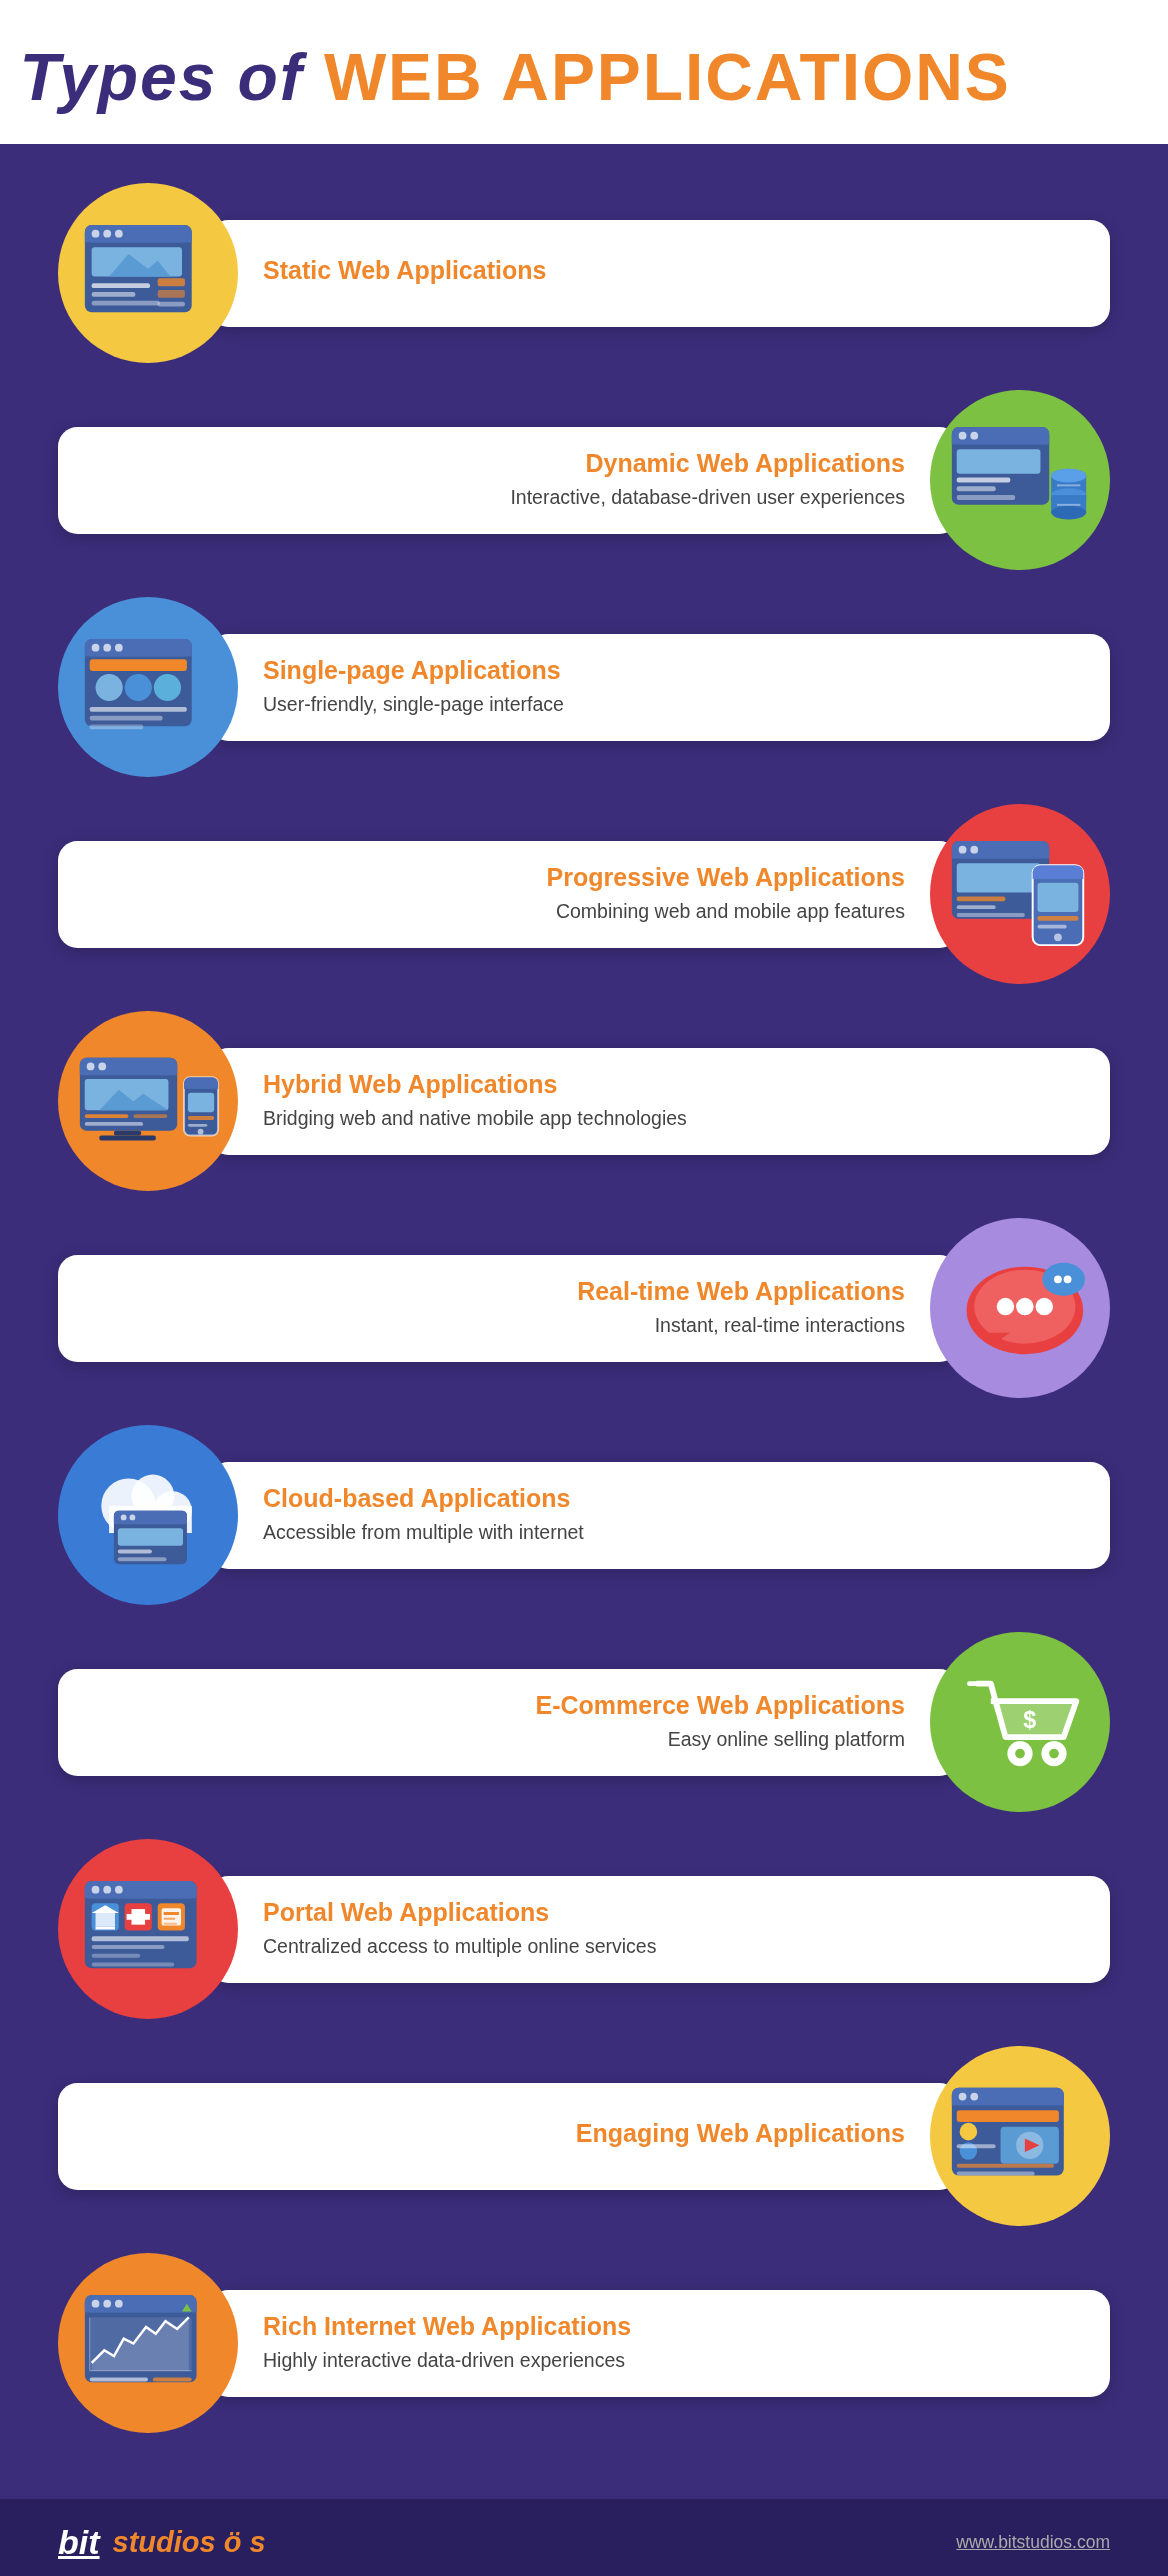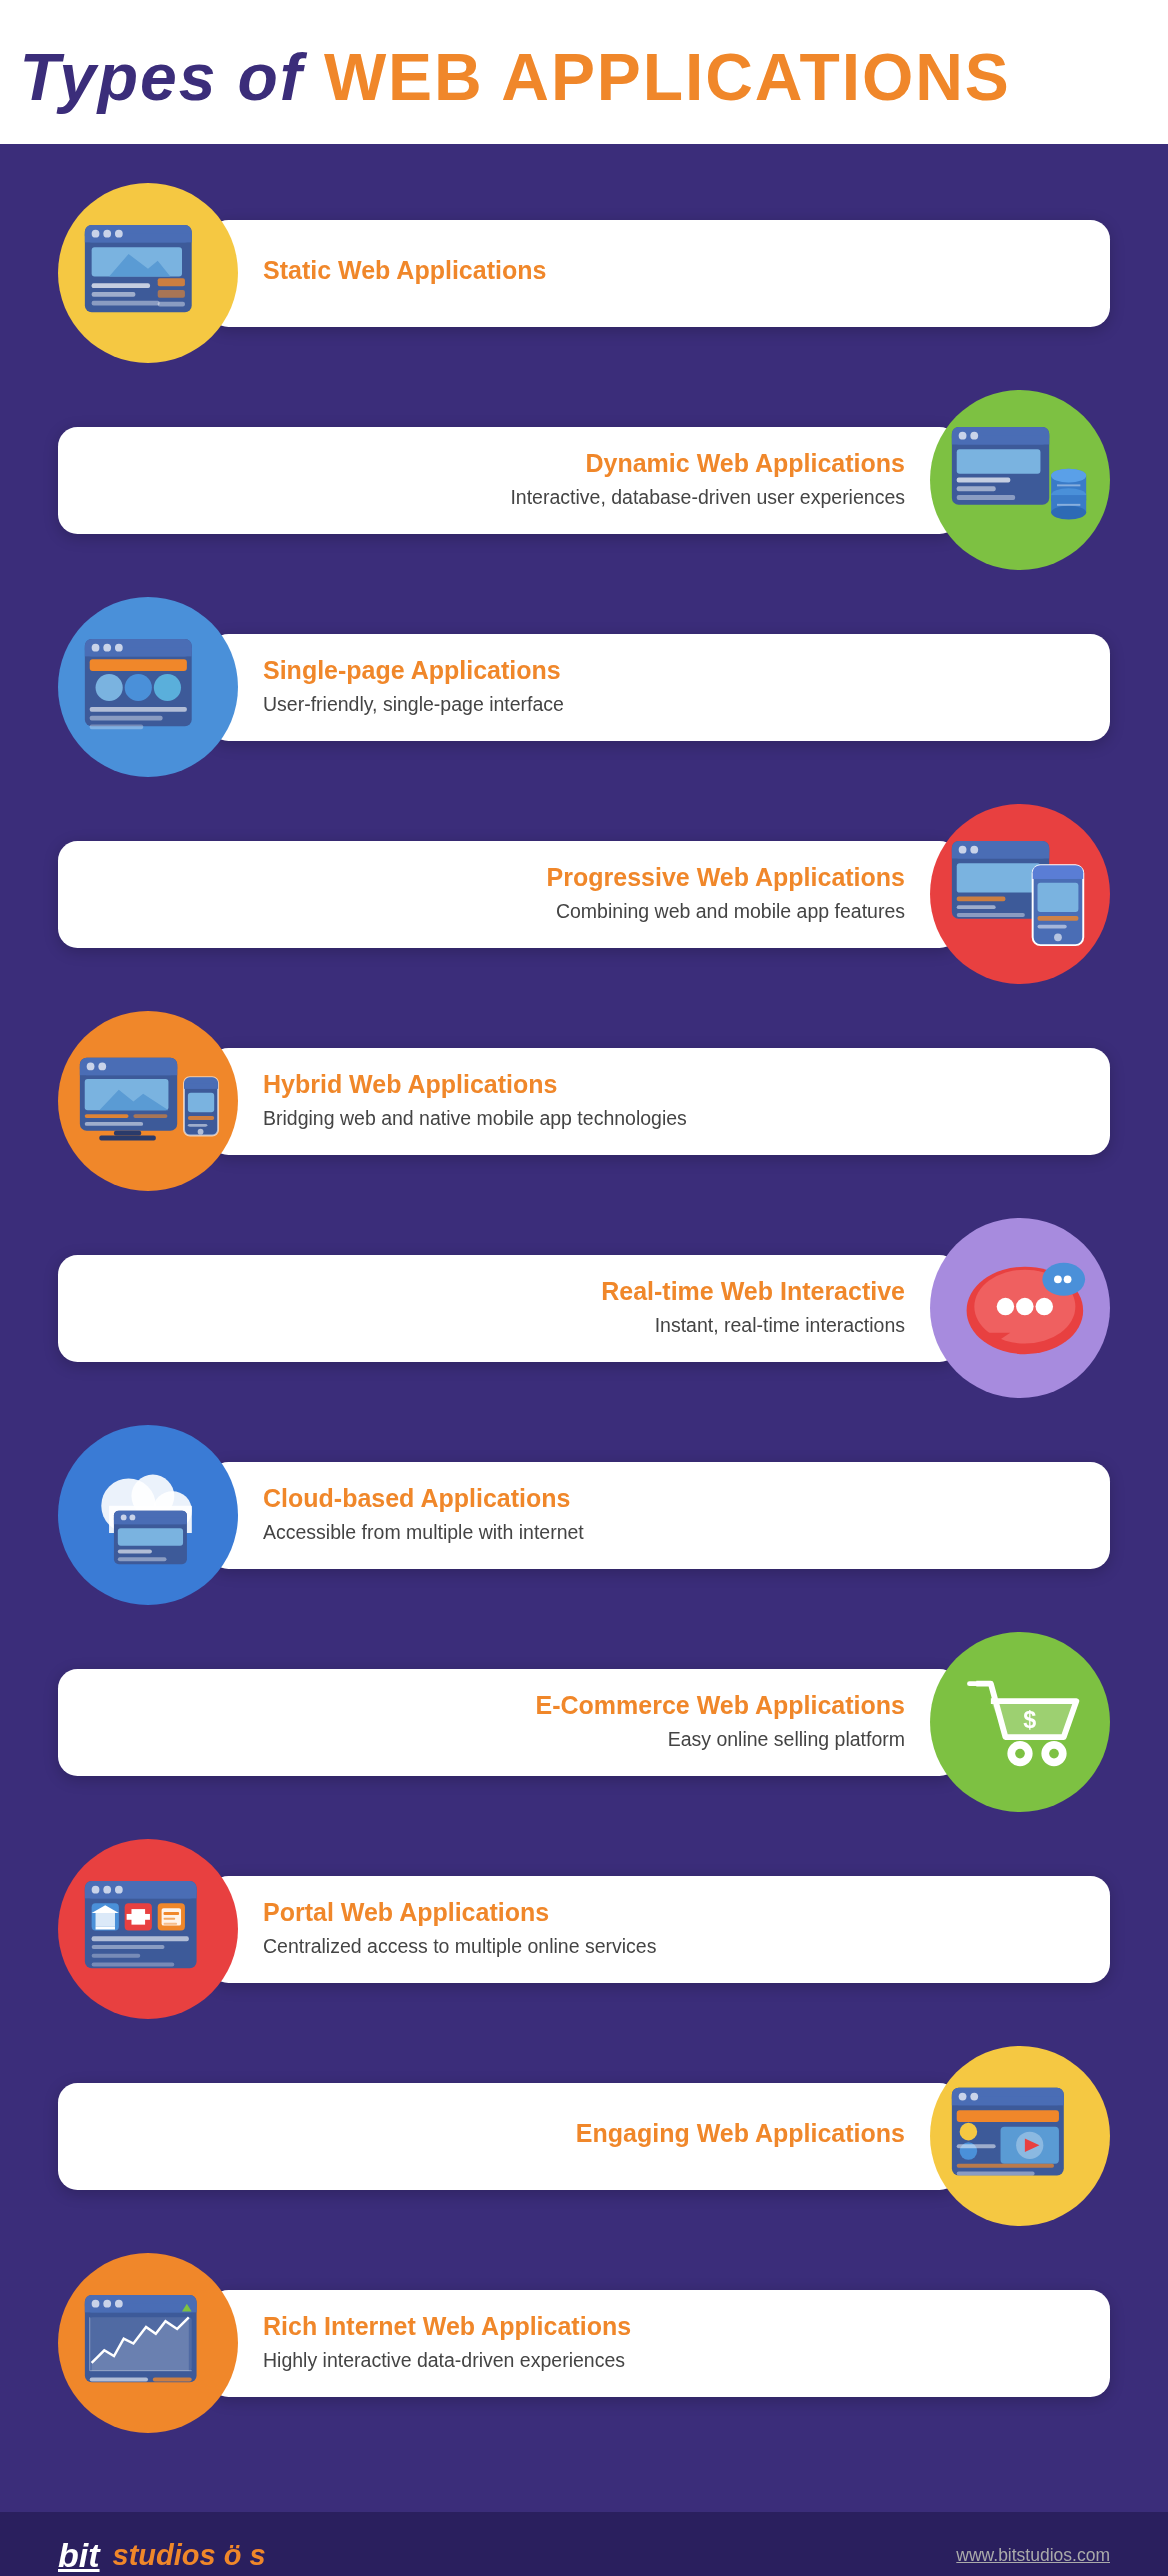--- a/index.html
+++ b/index.html
@@ -26,21 +26,21 @@
       color: #3b2d7a;
       font-style: italic;
     }
     .header h1 .web-apps {
       color: #f0872a;
       text-transform: uppercase;
     }
 
     
     .content {
-      padding: 39px 58px 52px;
+      padding: 39px 58px 39px;
     }
 
     
     .item-row {
       display: flex;
       align-items: center;
       margin-bottom: 27px;
       position: relative;
     }
     .item-row.right {
@@ -332,21 +332,21 @@
 
           <polygon points="45,95 60,85 35,85" fill="#e84040"></polygon>
 
           <ellipse cx="115" cy="30" rx="22" ry="17" fill="#4a90d9"></ellipse>
           <circle cx="109" cy="30" r="4" fill="white"></circle>
           <circle cx="119" cy="30" r="4" fill="white"></circle>
         </svg>
       </div>
     </div>
     <div class="text-card">
-      <div class="title">Real-time Web Interactive</div>
+      <div class="title">Real-time Web Applications</div>
       <div class="desc">Instant, real-time interactions</div>
     </div>
   </div>
 
   <div class="item-row left">
     <div class="icon-circle blue2-circle">
       <div class="icon-inner">
         <svg width="146" height="117" viewBox="0 0 150 120">
 
           <circle cx="55" cy="50" r="28" fill="white" opacity="0.9"></circle>

